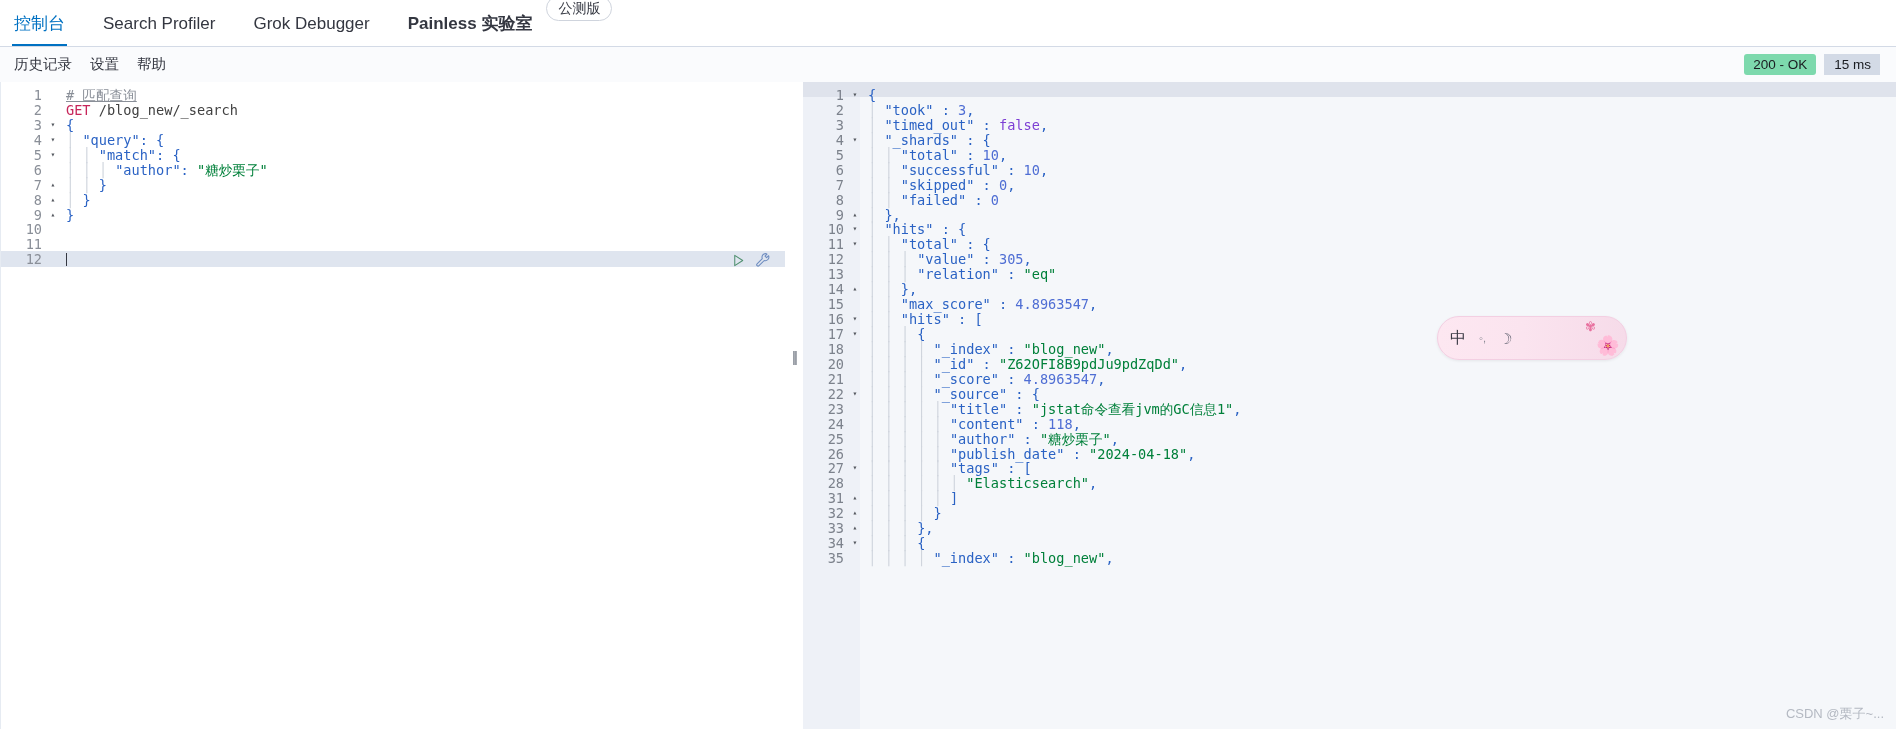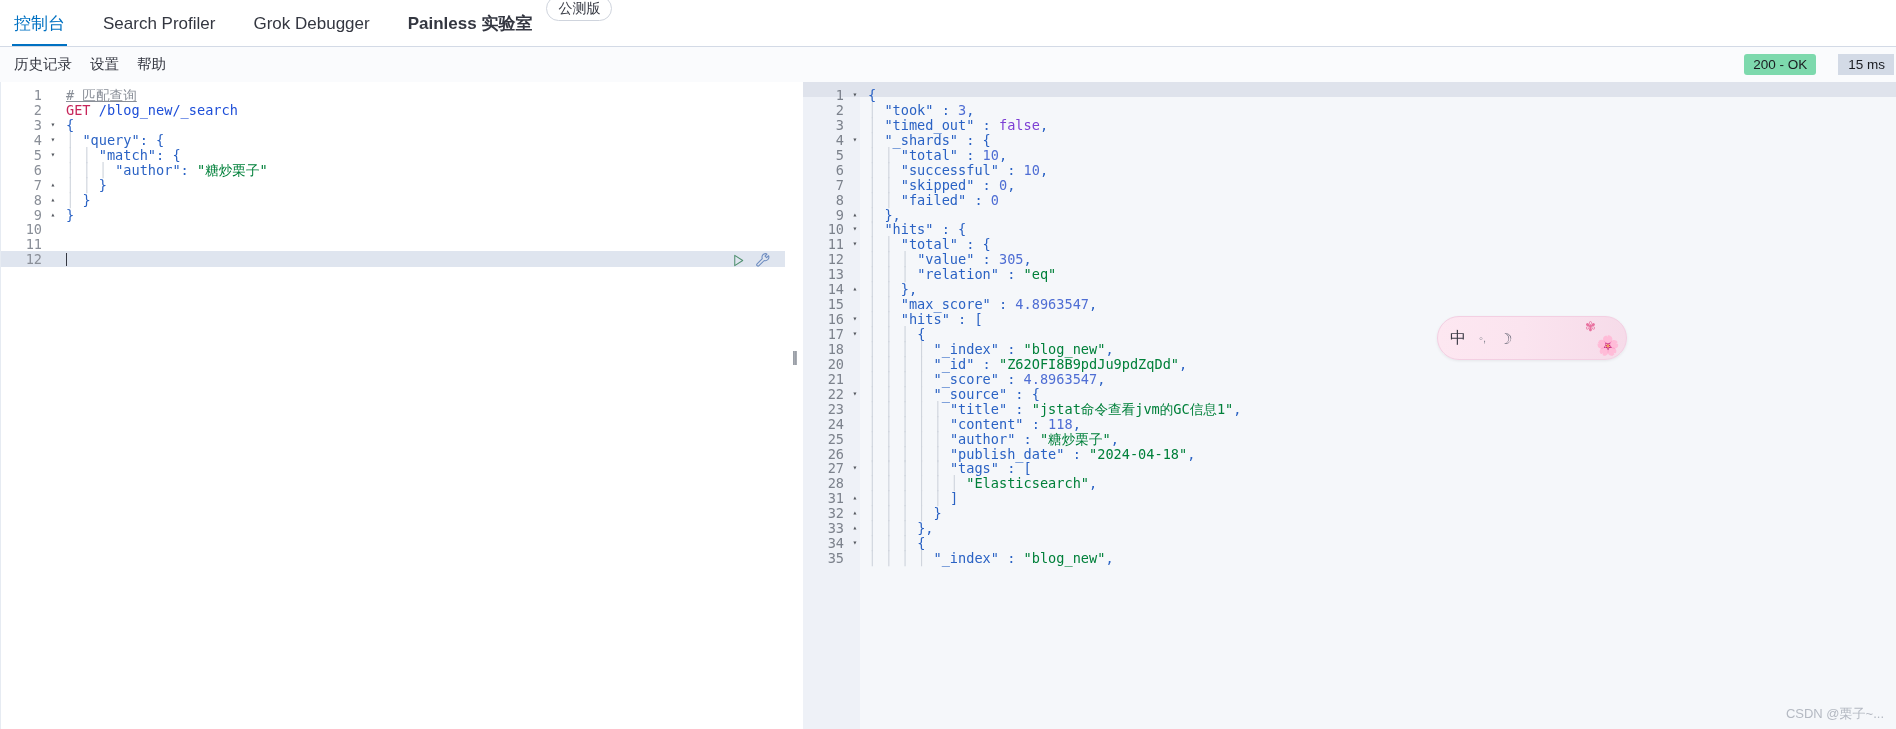--- a/index.html
+++ b/index.html
@@ -55,21 +55,21 @@
     padding-left: 14px;
     background: #fafbfd;
     position: relative;
   }
   .subnav-item {
     font-size: 14.5px; color: #343741;
     margin-right: 18px; cursor: pointer; white-space: nowrap;
   }
   .status-wrap {
     position: absolute; right: 0; top: 0; height: 35px;
-    display: flex; align-items: center; gap: 22px; padding-right: 2px;
+    display: flex; align-items: center; gap: 8px; padding-right: 16px;
   }
   .pill {
     height: 21px; display: inline-flex; align-items: center;
     padding: 0 9px; border-radius: 3px;
     font-size: 13.5px; color: #1a1c21; white-space: nowrap;
   }
   .pill.ok { background: #7dd9ad; }
   .pill.time { background: #d3dae6; border-radius: 0; padding-left: 10px; }
 
   
@@ -139,21 +139,21 @@
   }
 
   
   .t-key   { color: #2a62c4; }
   .t-str   { color: #00803a; }
   .t-num   { color: #4f6ed4; }
   .t-bool  { color: #7d3fd4; }
   .t-punct { color: #2a62c4; }
   .t-comment { color: #8a8f98; text-decoration: underline; }
   .t-method  { color: #c7255a; }
-  .t-url     { color: #1d4ed8; }
+  .t-url     { color: #404040; }
   .t-indent  { color: #cfd4dd; }
 
   
   .editor-actions {
     position: absolute; right: 14px;
     display: flex; align-items: center; gap: 9px;
     height: 16px;
   }
   .icon-btn { cursor: pointer; line-height: 0; }
 

